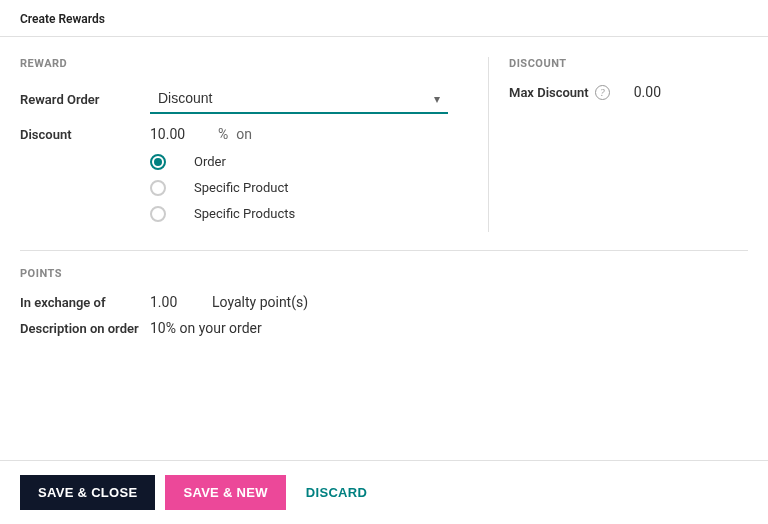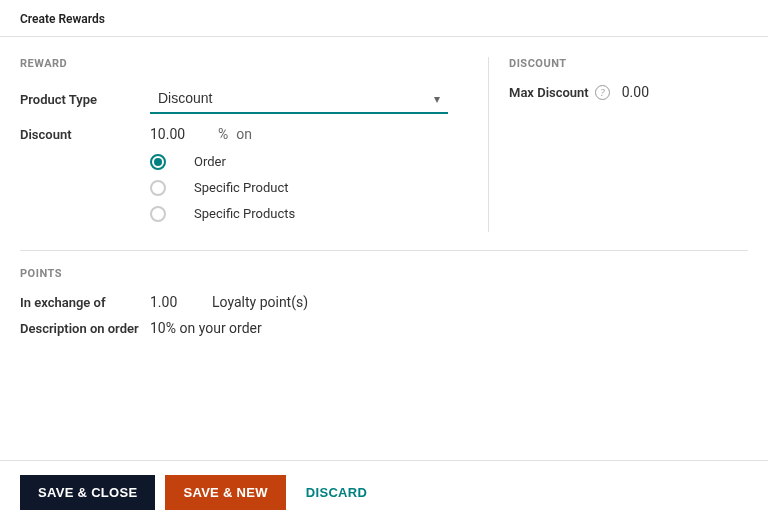--- a/index.html
+++ b/index.html
@@ -190,21 +190,21 @@
       font-size: 10px;
       color: #999;
       cursor: pointer;
       font-style: italic;
       font-family: serif;
     }
 
     .max-discount-value {
       font-size: 14px;
       color: #333;
-      margin-left: 6px;
+      margin-left: 18px;
     }
 
     .footer {
       position: absolute;
       bottom: 0;
       left: 0;
       right: 0;
       border-top: 1px solid #e0e0e0;
       padding: 14px 20px;
       background: #fff;
@@ -218,21 +218,21 @@
       color: #fff;
       border: none;
       padding: 10px 18px;
       font-size: 13px;
       font-weight: 700;
       cursor: pointer;
       letter-spacing: 0.3px;
     }
 
     .btn-save-new {
-      background: #c2410c;
+      background: #ec4899;
       color: #fff;
       border: none;
       padding: 10px 18px;
       font-size: 13px;
       font-weight: 700;
       cursor: pointer;
       letter-spacing: 0.3px;
     }
 
     .btn-discard {
@@ -279,21 +279,21 @@
   <h1 class="page-title">Create Rewards</h1>
 </div>
 
 <div class="form-body">
   <div class="form-section">
 
     <div class="section-left">
       <div class="section-label">REWARD</div>
 
       <div class="form-row">
-        <div class="form-label">Product Type</div>
+        <div class="form-label">Reward Order</div>
         <div class="form-control-wrap">
           <div class="select-wrap">
             <select class="form-select">
               <option>Discount</option>
               <option>Free Product</option>
             </select>
             <span class="select-arrow">▾</span>
           </div>
         </div>
       </div>

